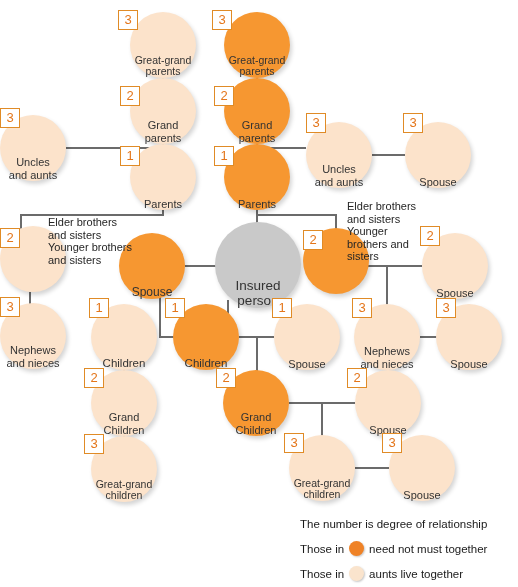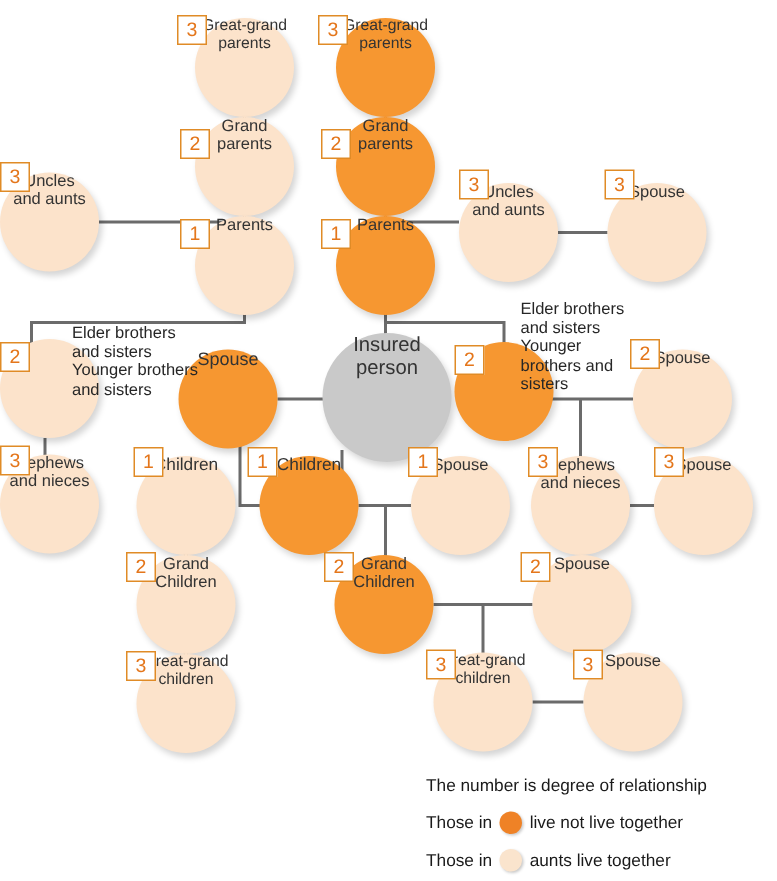--- a/index.html
+++ b/index.html
@@ -16,21 +16,21 @@
   #links{position:absolute;left:0;top:0;width:518px;height:587px;z-index:1;}
   #links line, #links polyline, #links path{
     stroke:#6b6b6b;stroke-width:2;fill:none;
   }
 
   
   .node{
     position:absolute;
     border-radius:50%;
     z-index:3;
-    display:flex;align-items:flex-start;justify-content:center;
+    display:flex;align-items:flex-end;justify-content:center;
     text-align:center;
     color:#333333;
     box-shadow:2px 3px 4px rgba(0,0,0,0.17);
     box-sizing:border-box;
   }
   .node .lbl{
     display:block;
     line-height:1.12;
     padding:0 2px;
     pointer-events:none;
@@ -61,21 +61,21 @@
     font-size:11px;
     line-height:12.5px;
     color:#262626;
     white-space:pre-line;
     text-align:left;
   }
 
   
   #legend{
     position:absolute;
-    left:284px;top:511px;
+    left:300px;top:511px;
     z-index:7;
     font-size:11.5px;
     color:#1a1a1a;
     font-family:"Liberation Sans","DejaVu Sans",sans-serif;
   }
   #legend .lrow{display:flex;align-items:center;height:25px;}
   .swatch{
     display:inline-block;width:15px;height:15px;border-radius:50%;
     margin:0 5px;
     box-shadow:1px 1px 2px rgba(0,0,0,0.22);
@@ -275,21 +275,21 @@
   </div>
   <div class="badge" style="left:382px;top:433px;">3</div>
 
   <div id="legend">
     <div class="lrow">
       <span>The number is degree of relationship</span>
     </div>
     <div class="lrow">
       <span>Those in</span>
       <span class="swatch sw-orange"></span>
-      <span>live not live together</span>
+      <span>need not must together</span>
     </div>
     <div class="lrow">
       <span>Those in</span>
       <span class="swatch sw-light"></span>
       <span>aunts live together</span>
     </div>
   </div>
 
 </div>
 

